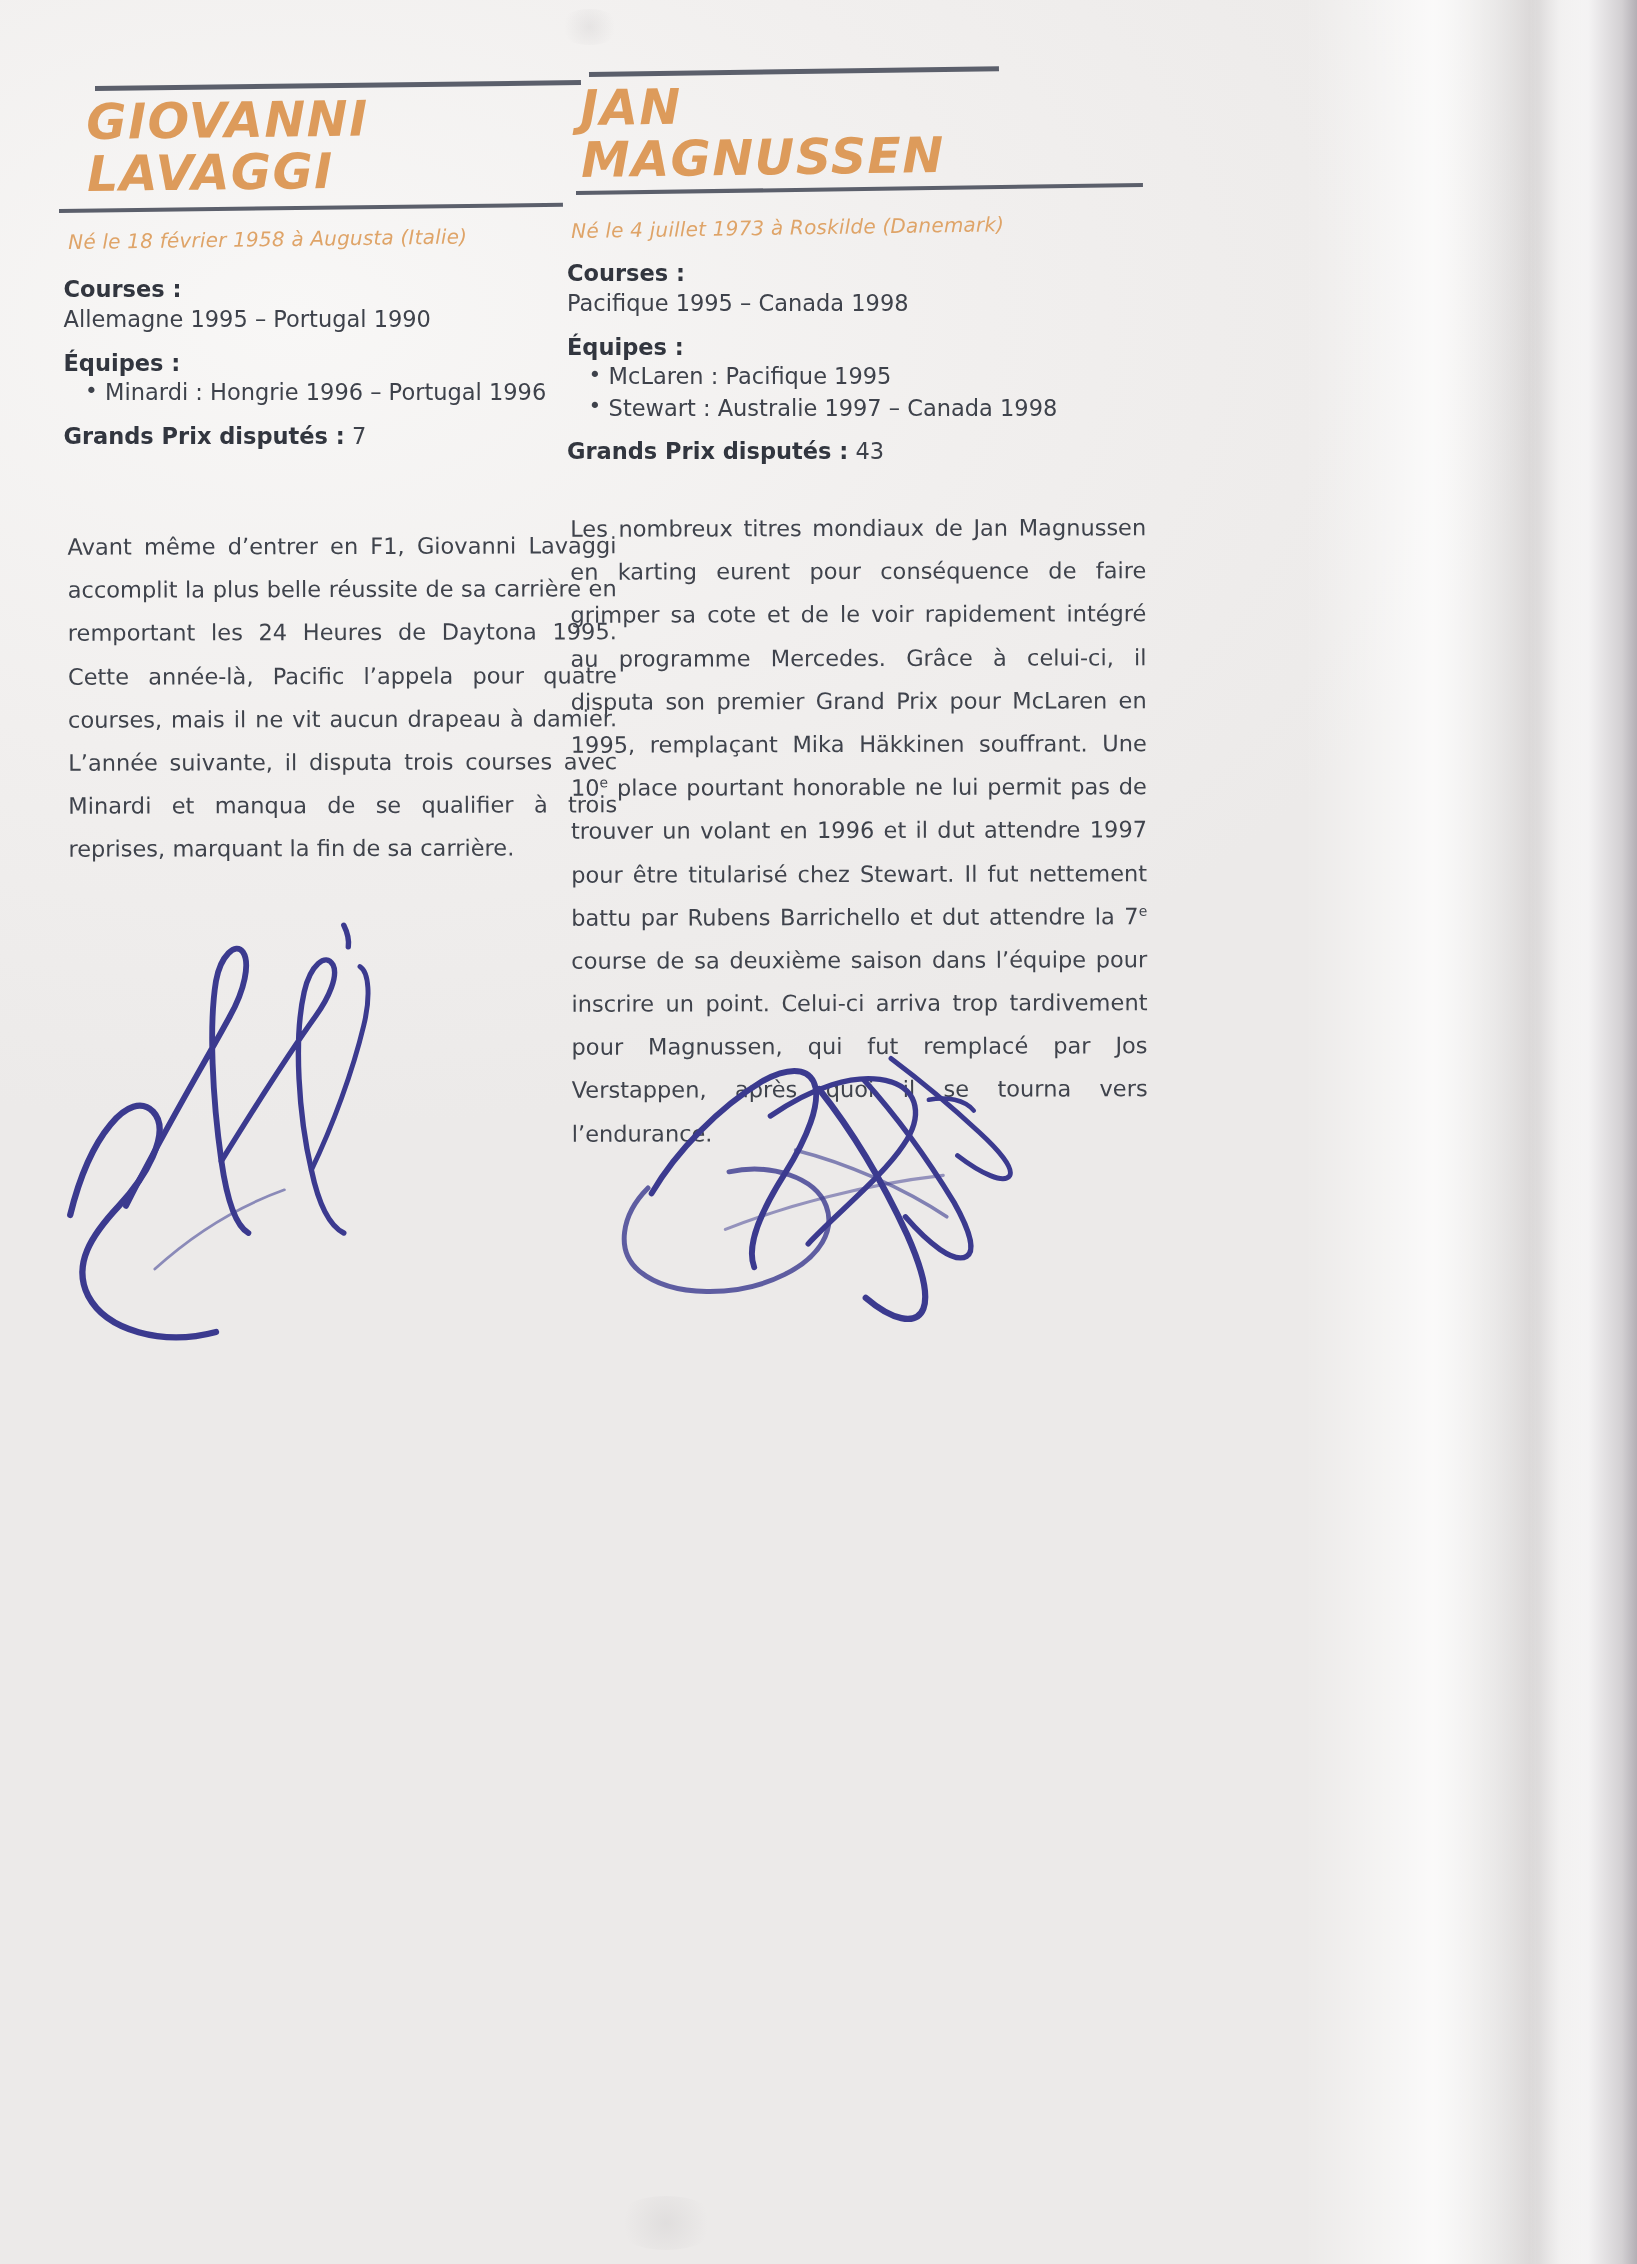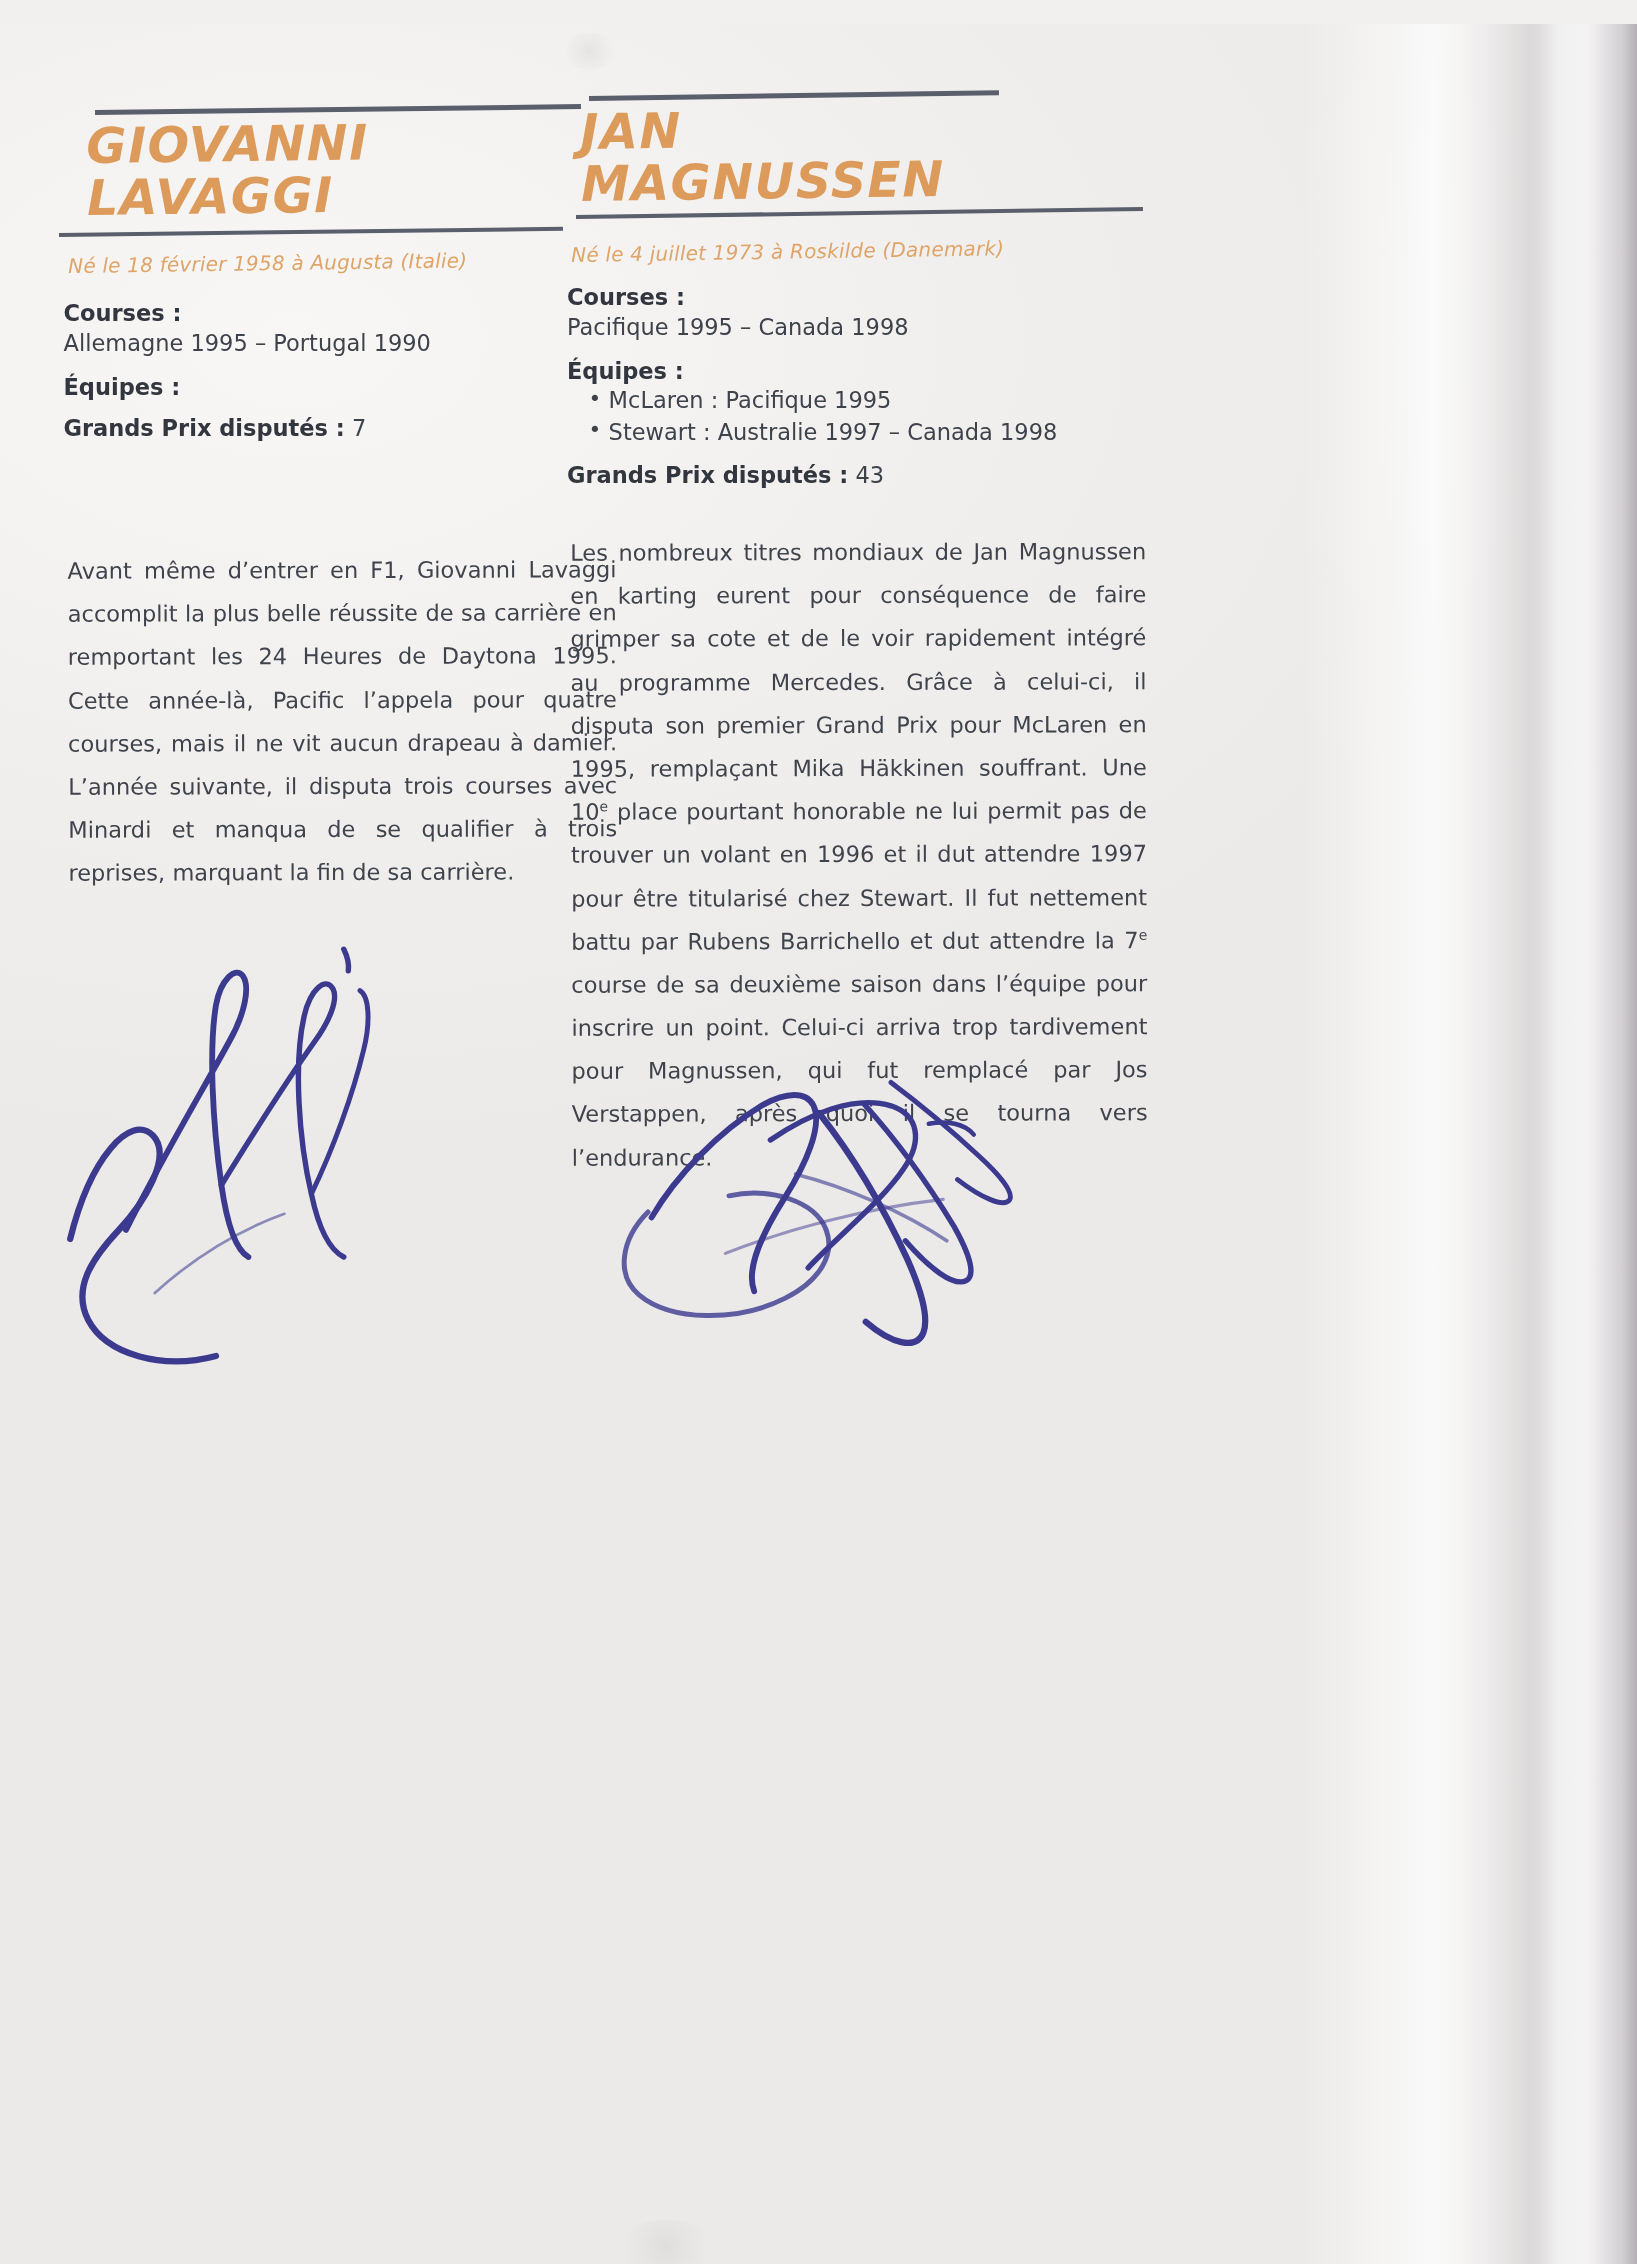--- a/index.html
+++ b/index.html
@@ -15,21 +15,20 @@
     position: relative;
   }
 
   
   #page {
     position: absolute;
     inset: 0;
     background:
       radial-gradient(ellipse 1260px 810px at 18% 14%, #f8f7f6 0%, #f1efee 55%, #eceae9 100%),
       linear-gradient(90deg, #edebea 0%, #f4f3f2 10%, #f6f5f4 45%, #f2f0ef 72%, #e9e7e6 88%, #dedcdc 95%, #cfcdce 100%);
-    margin-top: 24px;
   }
   #page::after{
     content:"";
     position:absolute;
     top:0; right:0; bottom:0;
     width:108px;
     background: linear-gradient(90deg, rgba(255,255,255,0) 0%, rgba(255,255,255,0.55) 28%, rgba(245,244,245,0.85) 55%, rgba(208,205,208,0.9) 86%, rgba(176,172,178,0.95) 100%);
     pointer-events:none;
   }
   
@@ -225,20 +224,21 @@
       <div class="rule-bottom-left"></div>
 
       <div class="birth birth-left">Né le 18 février 1958 à Augusta (Italie)</div>
 
       <div class="info info-left">
         <p class="lbl">Courses :</p>
         <p class="val">Allemagne 1995 – Portugal 1990</p>
 
         <p class="lbl">Équipes :</p>
         <ul class="teams">
+          <li>Minardi : Hongrie 1996 – Portugal 1996</li>
         </ul>
 
         <p class="gp">
           <b>Grands Prix disputés :</b>
           <span>7</span>
         </p>
       </div>
 
       <div class="body-copy body-left">Avant même d’entrer en F1, Giovanni Lavaggi accomplit la plus belle réussite de sa carrière en remportant les 24 Heures de Daytona 1995. Cette année-là, Pacific l’appela pour quatre courses, mais il ne vit aucun drapeau à damier. L’année suivante, il disputa trois courses avec Minardi et manqua de se qualifier à trois reprises, marquant la fin de sa carrière.</div>
     </div>

